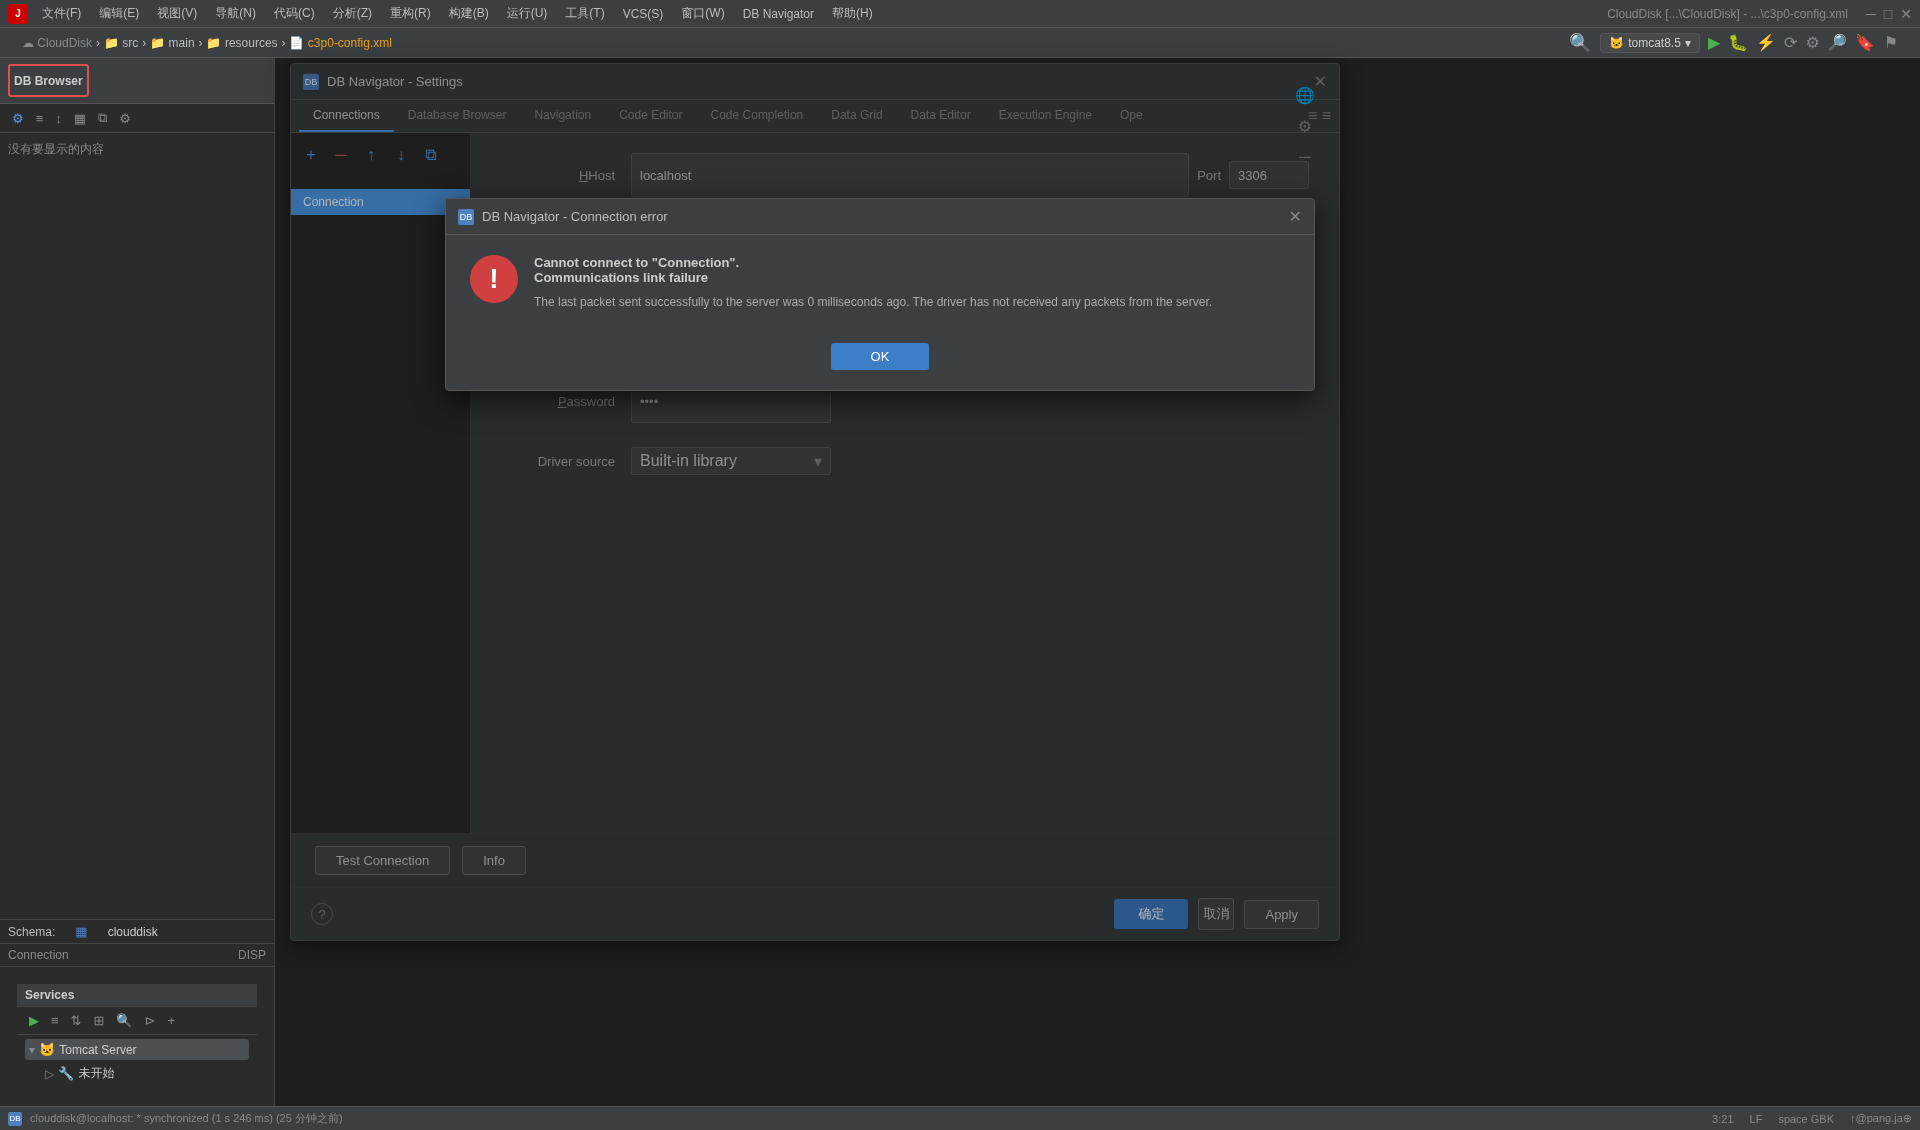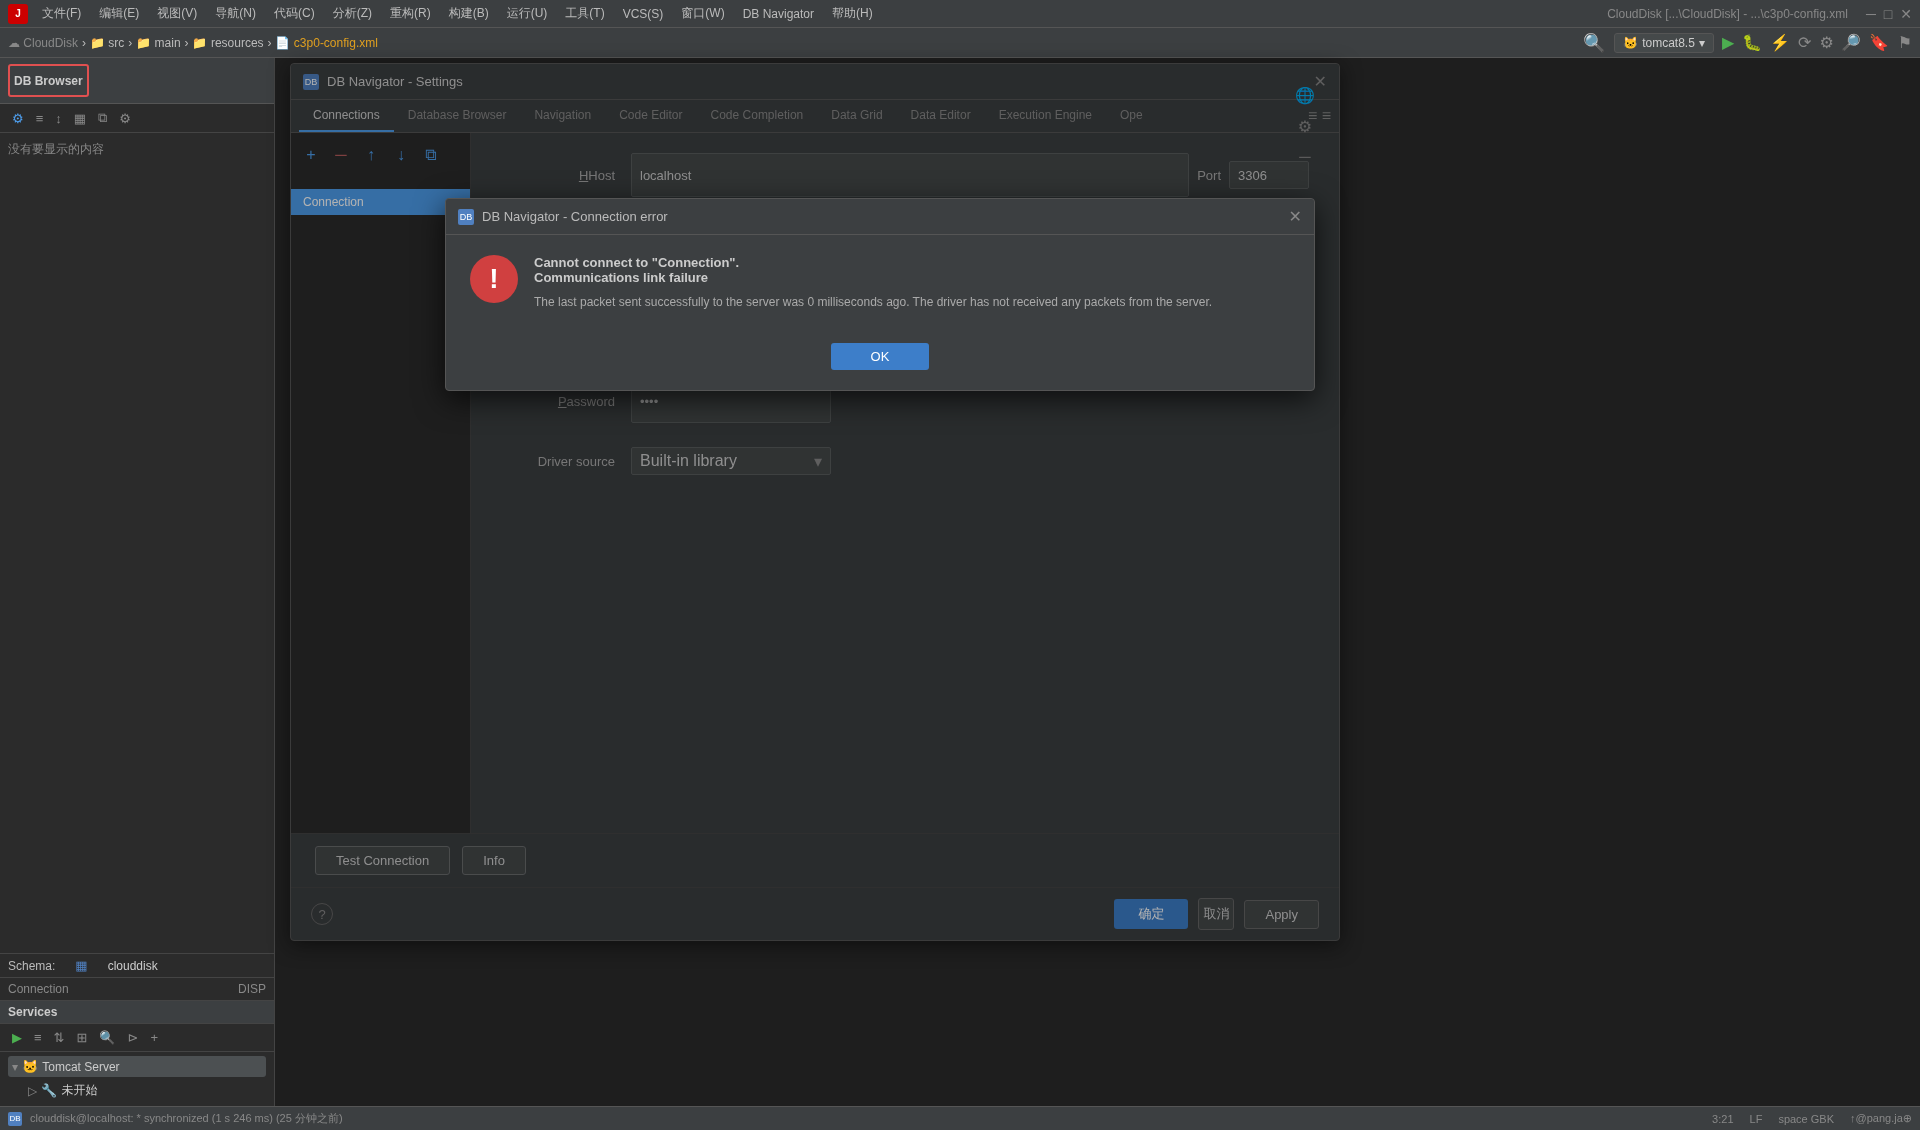--- a/index.html
+++ b/index.html
@@ -38,21 +38,21 @@
       cursor: pointer;
       font-size: 12px;
     }
 
     
     .nav-bar {
       height: 30px;
       background: #3c3f41;
       display: flex;
       align-items: center;
-      padding: 0 8px;
+      padding: 0 22px;
       gap: 4px;
       border-bottom: 1px solid #555;
     }
     .nav-bar .breadcrumb {
       display: flex; align-items: center; gap: 4px;
       color: #8ab4f8;
       font-size: 12px;
     }
     .nav-bar .breadcrumb span { color: #bbb; }
     .nav-bar .breadcrumb .active { color: #e0a020; }
@@ -108,21 +108,21 @@
       padding: 4px 8px;
       font-size: 12px;
       color: #888;
       border-top: 1px solid #444;
     }
 
     
     .services-panel {
       background: #2b2b2b;
       border-top: 1px solid #444;
-      padding: 0;
+      padding: 17px;
     }
     .services-header {
       padding: 4px 8px;
       background: #3c3f41;
       font-size: 12px;
       font-weight: bold;
       color: #ccc;
       border-bottom: 1px solid #444;
       display: flex;
       align-items: center;

